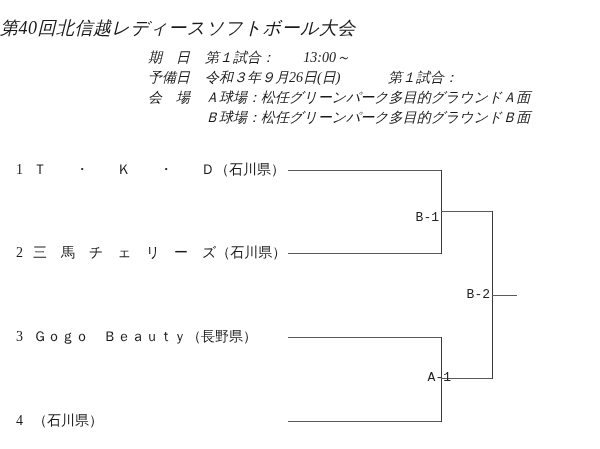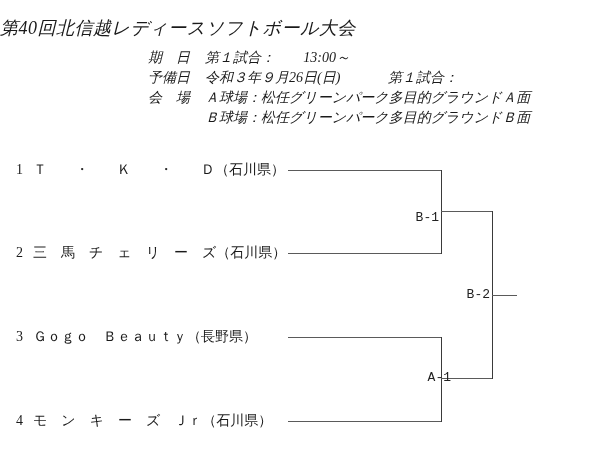--- a/index.html
+++ b/index.html
@@ -76,21 +76,20 @@
     <span class="tname">三　馬　チ　ェ　リ　ー　ズ</span>
     <span class="tpref">（石川県）</span>
   </div>
   <div class="team t3">
     <span class="seed">3</span>
     <span class="tname">Ｇｏｇｏ　Ｂｅａｕｔｙ</span>
     <span class="tpref">（長野県）</span>
   </div>
   <div class="team t4">
     <span class="seed">4</span>
-    <span class="tname">モ　ン　キ　ー　ズ　Ｊｒ</span>
     <span class="tpref">（石川県）</span>
   </div>
 
   <div class="hl" style="left:288px; top:170px; width:154px;"></div>
   <div class="hl" style="left:288px; top:253px; width:154px;"></div>
   <div class="vl" style="left:441px; top:170px; height:84px;"></div>
   <div class="hl" style="left:441px; top:211px; width:51px;"></div>
 
   <div class="hl" style="left:288px; top:337px; width:154px;"></div>
   <div class="hl" style="left:288px; top:421px; width:154px;"></div>

